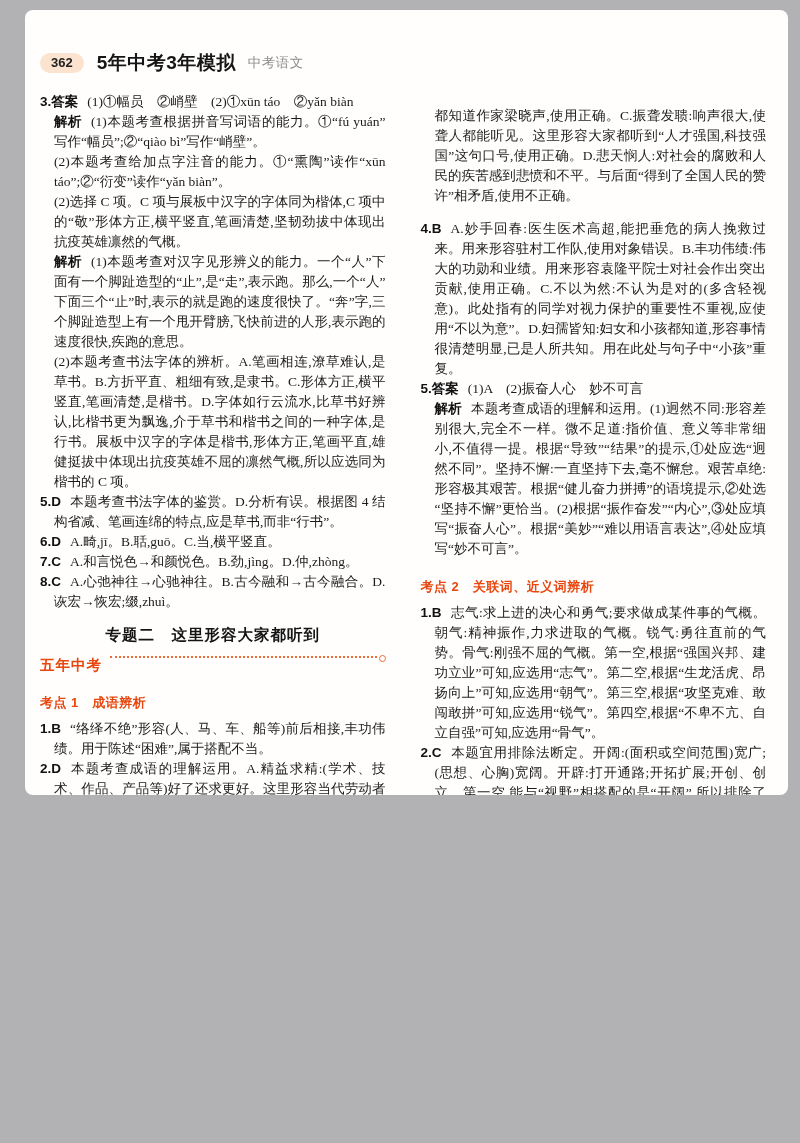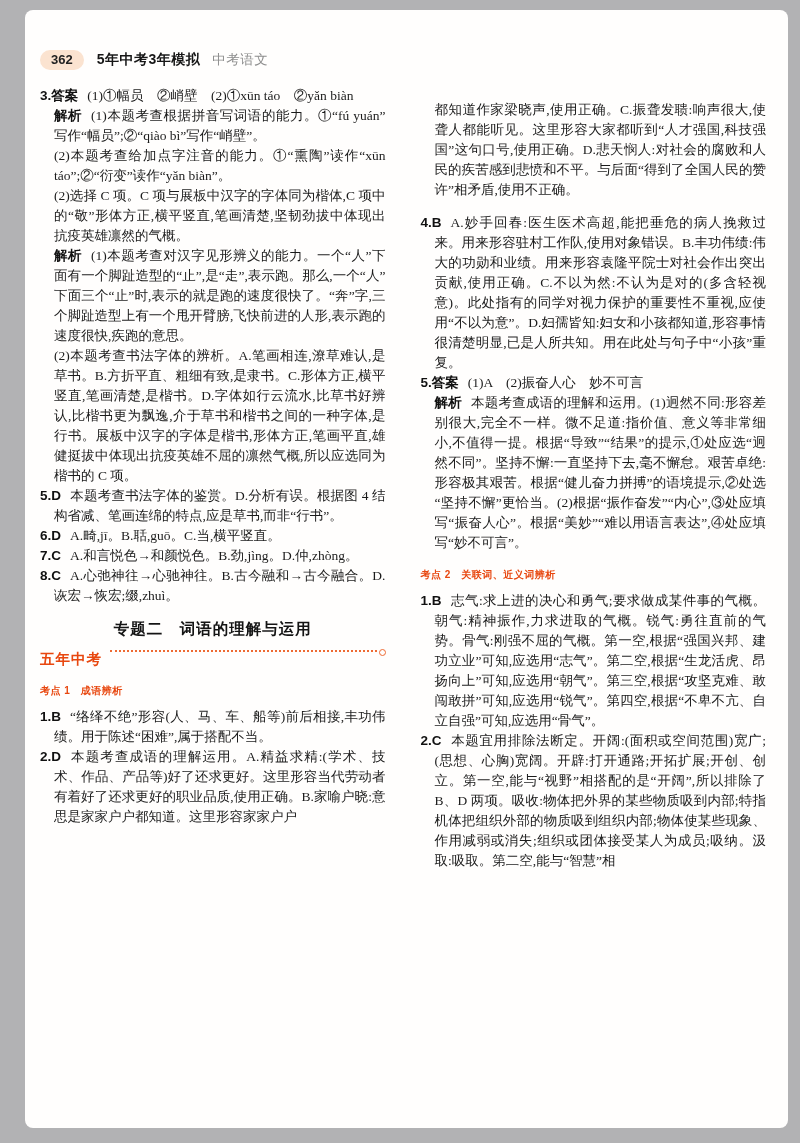--- a/index.html
+++ b/index.html
@@ -4,36 +4,36 @@
 <style>
   html,body{margin:0;padding:0;}
   body{
     width:800px;height:1143px;
     background:#b2b2b4;
     position:relative;
     font-family:"Liberation Serif",serif;
   }
   .page{
     position:absolute;left:25px;top:10px;
-    width:763px;height:1118px;
+    width:763px;height:785px;
     background:#fffefd;
     border-radius:8px;
     box-sizing:border-box;
     overflow:hidden;
   }
   
   .hdr{display:flex;align-items:center;margin:40px 0 0 15px;}
   .badge{
     background:#fbe3d0;color:#222;
     font-family:"Liberation Sans",sans-serif;font-weight:700;font-size:13px;
     border-radius:10px;padding:2px 11px;line-height:16px;
   }
   .booktitle{
     font-family:"Liberation Sans",sans-serif;font-weight:700;
-    font-size:14px;color:#161616;margin-left:13px;letter-spacing:.5px;
+    font-size:19px;color:#161616;margin-left:13px;letter-spacing:.5px;
   }
   .subject{
     font-family:"Liberation Sans",sans-serif;
     font-size:13.5px;color:#8e8e8e;margin-left:12px;letter-spacing:.5px;
   }
   
   .cols{display:flex;gap:35px;margin:16px 22px 0 15px;}
   .col{flex:1;min-width:0;font-size:13.5px;line-height:20px;color:#1b1b1b;text-align:justify;}
   .item{padding-left:14px;}
   .item p{margin:0;}
@@ -52,21 +52,21 @@
     color:#e8470f;font-family:"Liberation Sans",sans-serif;
     font-weight:700;font-size:14.5px;margin-right:8px;letter-spacing:1px;
   }
   .band-line{flex:1;border-bottom:2px dotted #ee6a33;height:1px;}
   .band-dot{
     width:5px;height:5px;border:1.5px solid #ee6a33;border-radius:50%;
     margin-left:2px;flex:0 0 auto;background:#fffefd;
   }
   .kaodian{
     color:#e8470f;font-family:"Liberation Sans",sans-serif;
-    font-weight:700;font-size:10px;margin:12px 0 6px;letter-spacing:.5px;
+    font-weight:700;font-size:13px;margin:18px 0 6px;letter-spacing:.5px;
   }
 </style>
 </head>
 <body>
 
 <div class="page">
 
   <div class="hdr">
     <span class="badge">362</span>
     <span class="booktitle">5年中考3年模拟</span>
@@ -99,21 +99,21 @@
 
       <div class="item">
         <p class="first"><span class="num">7.</span><span class="lead">C</span><span>A.和言悦色→和颜悦色。B.劲,jìng。D.仲,zhòng。</span></p>
       </div>
 
       <div class="item">
         <p class="first"><span class="num">8.</span><span class="lead">C</span><span>A.心弛神往→心驰神往。B.古今融和→古今融合。D.诙宏→恢宏;缀,zhuì。</span></p>
       </div>
 
 
-      <div class="sec-title">专题二　词语的理解与运用</div>
+      <div class="sec-title">专题二　这里形容大家都听到</div>
 
       <div class="band">
         <span class="band-label">五年中考</span>
         <span class="band-line"></span>
         <span class="band-dot"></span>
       </div>
 
       <div class="kaodian">考点 1　成语辨析</div>
 
       <div class="item">

